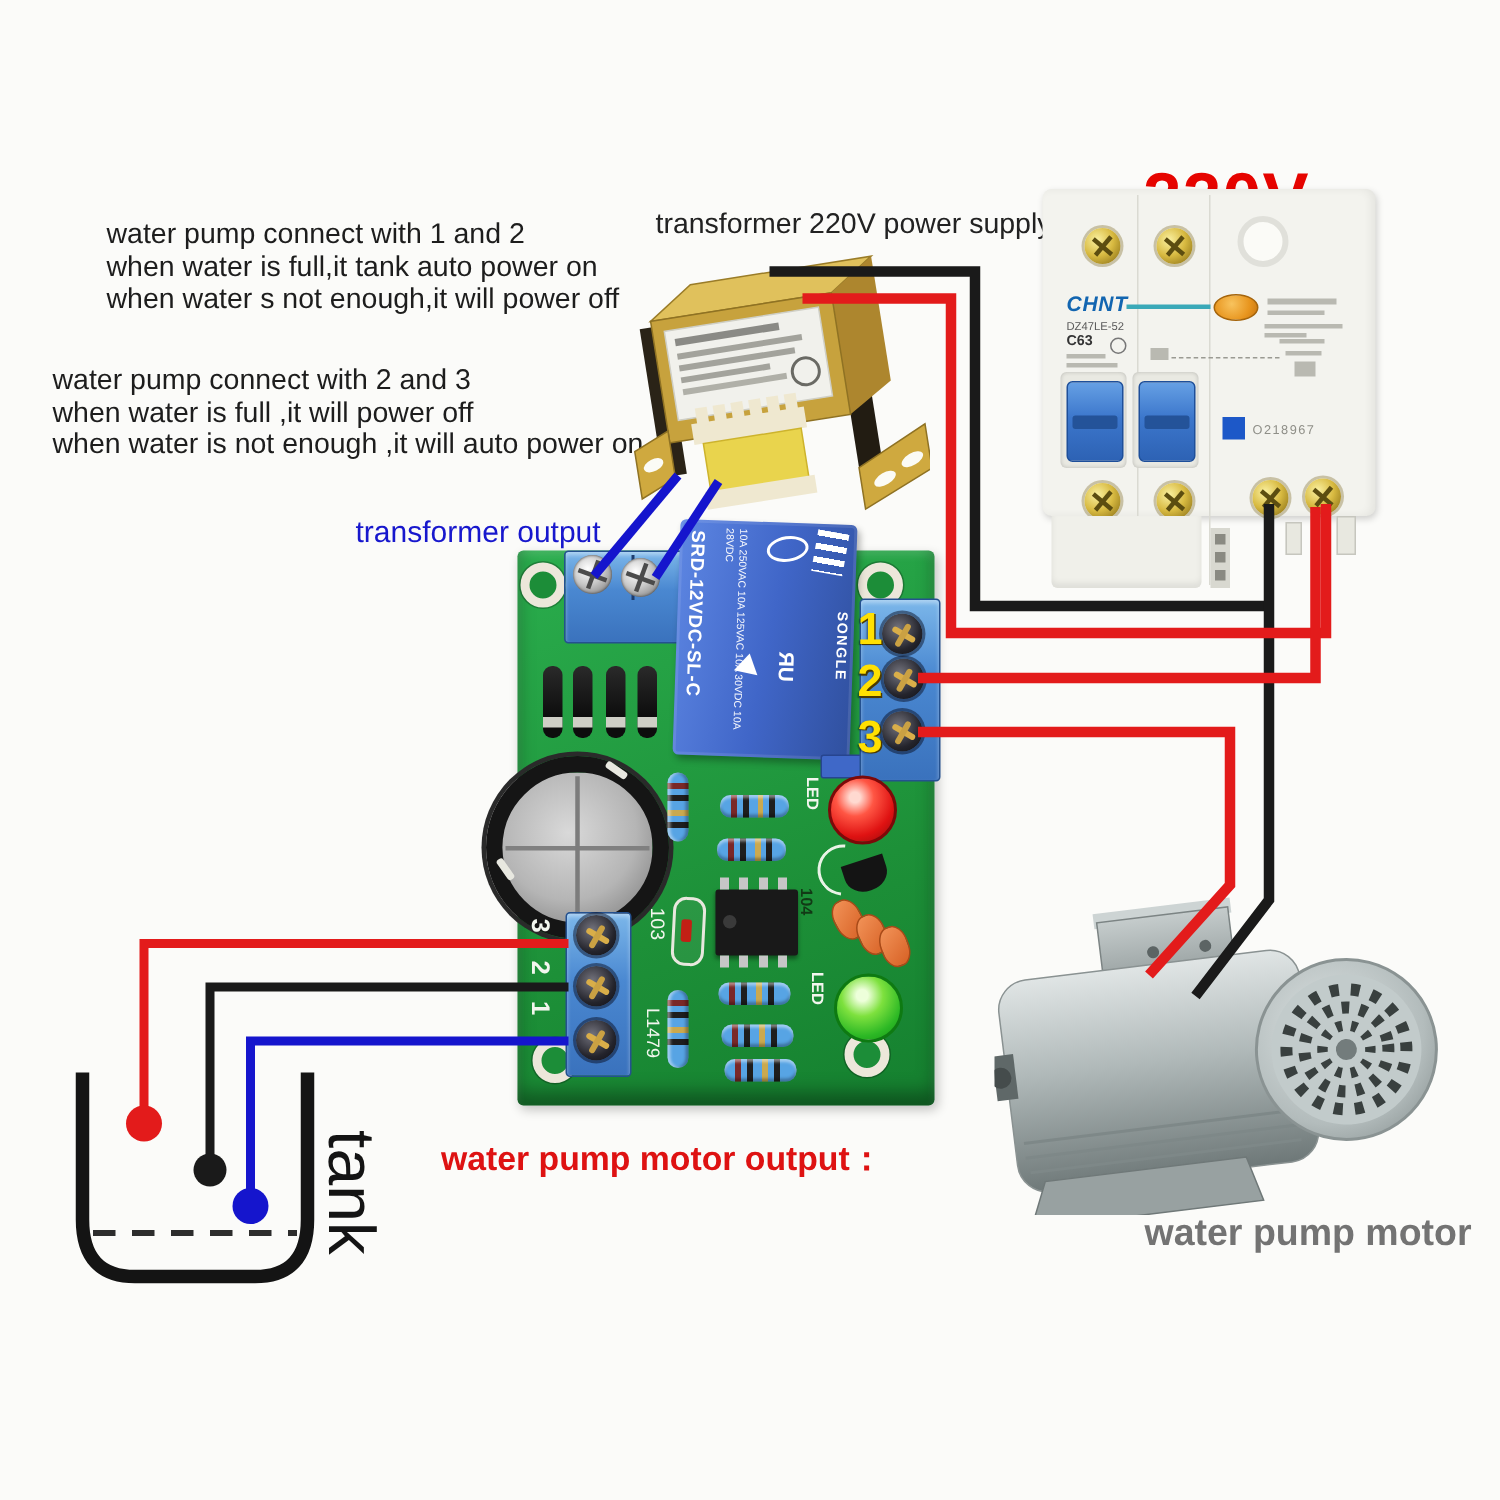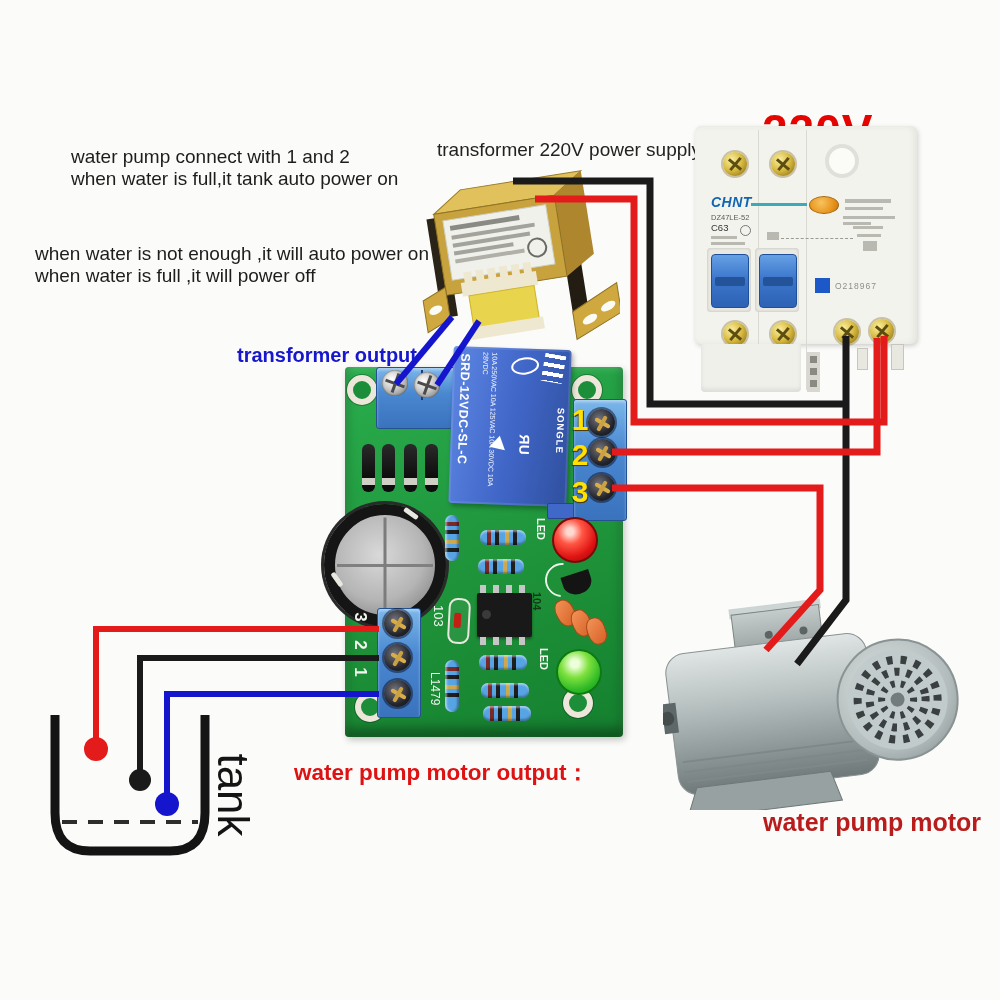--- a/index.html
+++ b/index.html
@@ -11,21 +11,21 @@
   
   .annot{font-size:19px;line-height:21.5px;color:#1d1d1d;letter-spacing:0;}
   .annot span{display:block;}
   .t-title{font-size:19px;color:#222;}
   .v220{font-size:46px;font-weight:700;color:#e60400;letter-spacing:1px;}
   .t-output{font-size:20px;color:#1717cd;}
   .m-output{font-size:22.5px;line-height:24px;}
   .m-output .r1{display:block;color:#de1212;font-weight:700;}
   .m-output .r2{display:block;color:#e01414;}
   .m-output .k3{display:block;color:#141414;}
-  .m-label{font-size:25px;font-weight:700;color:#b91c1c;}
+  .m-label{font-size:25px;font-weight:700;color:#737373;}
   .tank-word{font-size:44px;color:#141414;transform:rotate(90deg);width:100px;text-align:center;}
 
   
   .pcb{left:345px;top:367px;width:278px;height:370px;border-radius:4px;
        background:linear-gradient(160deg,#2aad4d,#1d9038 62%,#15802f);
        box-shadow:inset 0 -9px 12px rgba(0,0,0,.35), inset 0 3px 6px rgba(255,255,255,.15),
                   2px 3px 7px rgba(0,0,0,.22);}
   .ring{width:18px;height:18px;border-radius:50%;border:6px solid #ece7da;background:#1c8d38;
         box-shadow:0 0 0 1px rgba(0,0,0,.25);}
   .tblock{background:linear-gradient(180deg,#7cb7ea,#4a88d1 42%,#3a72bd);
@@ -90,21 +90,21 @@
               border-right:8px solid transparent;border-bottom:13px solid #fff;transform:rotate(10deg);}
 
   
   .breaker{left:695px;top:126px;width:222px;height:268px;}
   .bk-body{position:absolute;left:0;top:0;width:222px;height:218px;background:#f3f3ee;border-radius:6px;
            box-shadow:1px 2px 5px rgba(0,0,0,.18), inset -3px 0 6px rgba(0,0,0,.06);}
   .seam{position:absolute;top:4px;bottom:4px;width:1px;background:#dadad2;}
   .chnt{position:absolute;left:16px;top:68px;font-size:14px;font-weight:700;font-style:italic;color:#1265b0;letter-spacing:.5px;}
   .tealline{position:absolute;left:56px;top:77px;width:56px;height:3px;background:#3aa9b8;}
   .bk-model{position:absolute;left:16px;top:87px;font-size:7.5px;color:#5a5a5a;}
-  .bk-rate{position:absolute;left:16px;top:96px;font-size:9.5px;font-weight:400;color:#333;}
+  .bk-rate{position:absolute;left:16px;top:96px;font-size:9.5px;font-weight:700;color:#333;}
   .bk-logo{position:absolute;left:45px;top:99px;width:9px;height:9px;border:1px solid #777;border-radius:50%;}
   .gbar{position:absolute;background:#b9b9b1;}
   .orange-btn{position:absolute;left:114px;top:70px;width:28px;height:16px;border-radius:50%;
               background:radial-gradient(circle at 40% 35%,#f8c35e,#e8951e 60%,#c67410);border:1px solid #a5650c;}
   .toggle-frame{position:absolute;top:122px;width:44px;height:64px;background:#e9e9e2;border-radius:4px;box-shadow:inset 0 0 3px rgba(0,0,0,.2);}
   .toggle{position:absolute;left:4px;top:6px;width:36px;height:52px;border-radius:4px;border:1px solid #1e4f9a;
           background:linear-gradient(180deg,#66a0e4,#3c77cc 45%,#2d62b4);}
   .toggle em{position:absolute;left:3px;right:3px;top:22px;height:9px;background:#245399;border-radius:2px;display:block;}
   .bluesq{position:absolute;left:120px;top:152px;width:15px;height:15px;background:#1d58c8;}
   .bk-code{position:absolute;left:140px;top:155px;font-size:8.5px;color:#8f8f88;letter-spacing:1px;}
@@ -118,28 +118,30 @@
   svg{display:block;}
 </style>
 </head>
 <body>
 
 <div id="stage">
 
   <div class="abs annot noint" style="left:35px;top:146px;margin-left:36px;">
     <span>water pump connect with 1 and 2</span>
     <span>when water is full,it tank auto power on</span>
+    <span>when water s not enough,it will power off</span>
   </div>
   <div class="abs annot noint" style="left:35px;top:243px;">
+    <span>water pump connect with 2 and 3</span>
+    <span>when water is full ,it will power off</span>
     <span>when water is not enough ,it will auto power on</span>
-    <span>when water is full ,it will power off</span>
   </div>
   <div class="abs t-title noint" style="left:437px;top:139px;">transformer 220V power supply</div>
   <div class="abs v220 noint" style="left:762px;top:104px;">220V</div>
-  <div class="abs t-output noint" style="left:237px;top:344px;font-weight:bold;">transformer output</div>
+  <div class="abs t-output noint" style="left:237px;top:344px;">transformer output</div>
   <div class="abs m-output noint" style="left:294px;top:761px;">
     <span class="r1">water pump motor output：</span>
   </div>
   <div class="abs m-label noint" style="left:763px;top:808px;">water pump motor</div>
 
   <div class="abs" style="left:410px;top:148px;width:210px;height:205px;">
     <svg width="210" height="205" viewBox="0 0 210 205">
       <g transform="rotate(-9 105 100)">
         <rect x="22" y="58" width="16" height="100" fill="#2a2317"></rect>
         <rect x="152" y="72" width="16" height="104" fill="#221c12"></rect>

